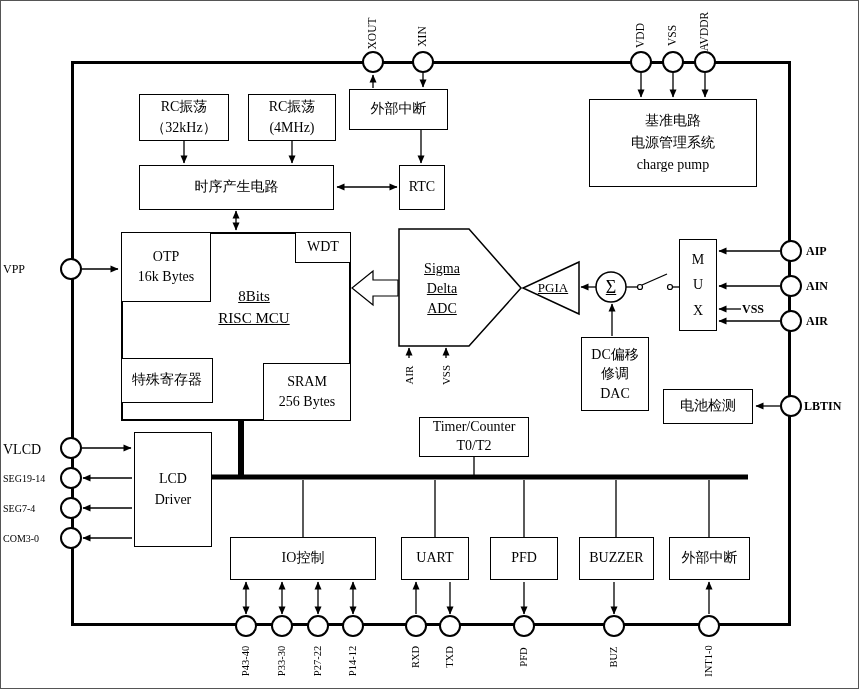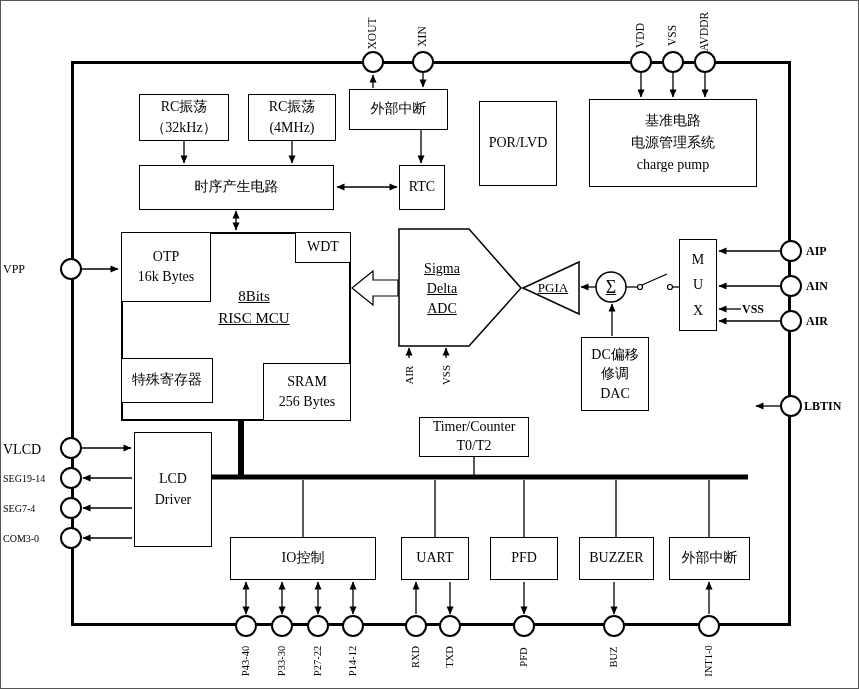--- a/index.html
+++ b/index.html
@@ -140,21 +140,20 @@
       <circle class="pin" cx="613" cy="625" r="10"></circle>
       <circle class="pin" cx="708" cy="625" r="10"></circle>
     </g>
   </svg>
 
   <div class="block" style="left:138px;top:93px;width:90px;height:47px">RC振荡
 （32kHz）</div>
   <div class="block" style="left:247px;top:93px;width:88px;height:47px">RC振荡
 (4MHz)</div>
   <div class="block" style="left:348px;top:88px;width:99px;height:41px">外部中断</div>
-  <div class="block" style="left:478px;top:100px;width:78px;height:85px">POR/LVD</div>
   <div class="block" style="left:588px;top:98px;width:168px;height:88px;line-height:1.55">基准电路
 电源管理系统
 charge pump</div>
   <div class="block" style="left:138px;top:164px;width:195px;height:45px">时序产生电路</div>
   <div class="block" style="left:398px;top:164px;width:46px;height:45px">RTC</div>
 
   <div class="block" style="left:120px;top:231px;width:230px;height:189px;border-width:2px"></div>
   <div class="block" style="left:120px;top:231px;width:90px;height:70px">OTP
 16k Bytes</div>
   <div class="block" style="left:294px;top:231px;width:56px;height:31px">WDT</div>
@@ -168,20 +167,21 @@
 Delta
 ADC</div>
   <div class="block nobd" style="left:528px;top:279px;width:48px;height:16px;font-size:13px">PGIA</div>
   <div class="block nobd" style="left:596px;top:272px;width:28px;height:28px;font-size:18px">Σ</div>
   <div class="block" style="left:678px;top:238px;width:38px;height:92px;line-height:1.8">M
 U
 X</div>
   <div class="block" style="left:580px;top:336px;width:68px;height:74px;line-height:1.4">DC偏移
 修调
 DAC</div>
+  <div class="block" style="left:662px;top:388px;width:90px;height:35px">电池检测</div>
 
   <div class="block" style="left:418px;top:416px;width:110px;height:40px;line-height:1.35">Timer/Counter
 T0/T2</div>
   <div class="block" style="left:133px;top:431px;width:78px;height:115px">LCD
 Driver</div>
   <div class="block" style="left:229px;top:536px;width:146px;height:43px">IO控制</div>
   <div class="block" style="left:400px;top:536px;width:68px;height:43px">UART</div>
   <div class="block" style="left:489px;top:536px;width:68px;height:43px">PFD</div>
   <div class="block" style="left:578px;top:536px;width:75px;height:43px">BUZZER</div>
   <div class="block" style="left:668px;top:536px;width:81px;height:43px">外部中断</div>

